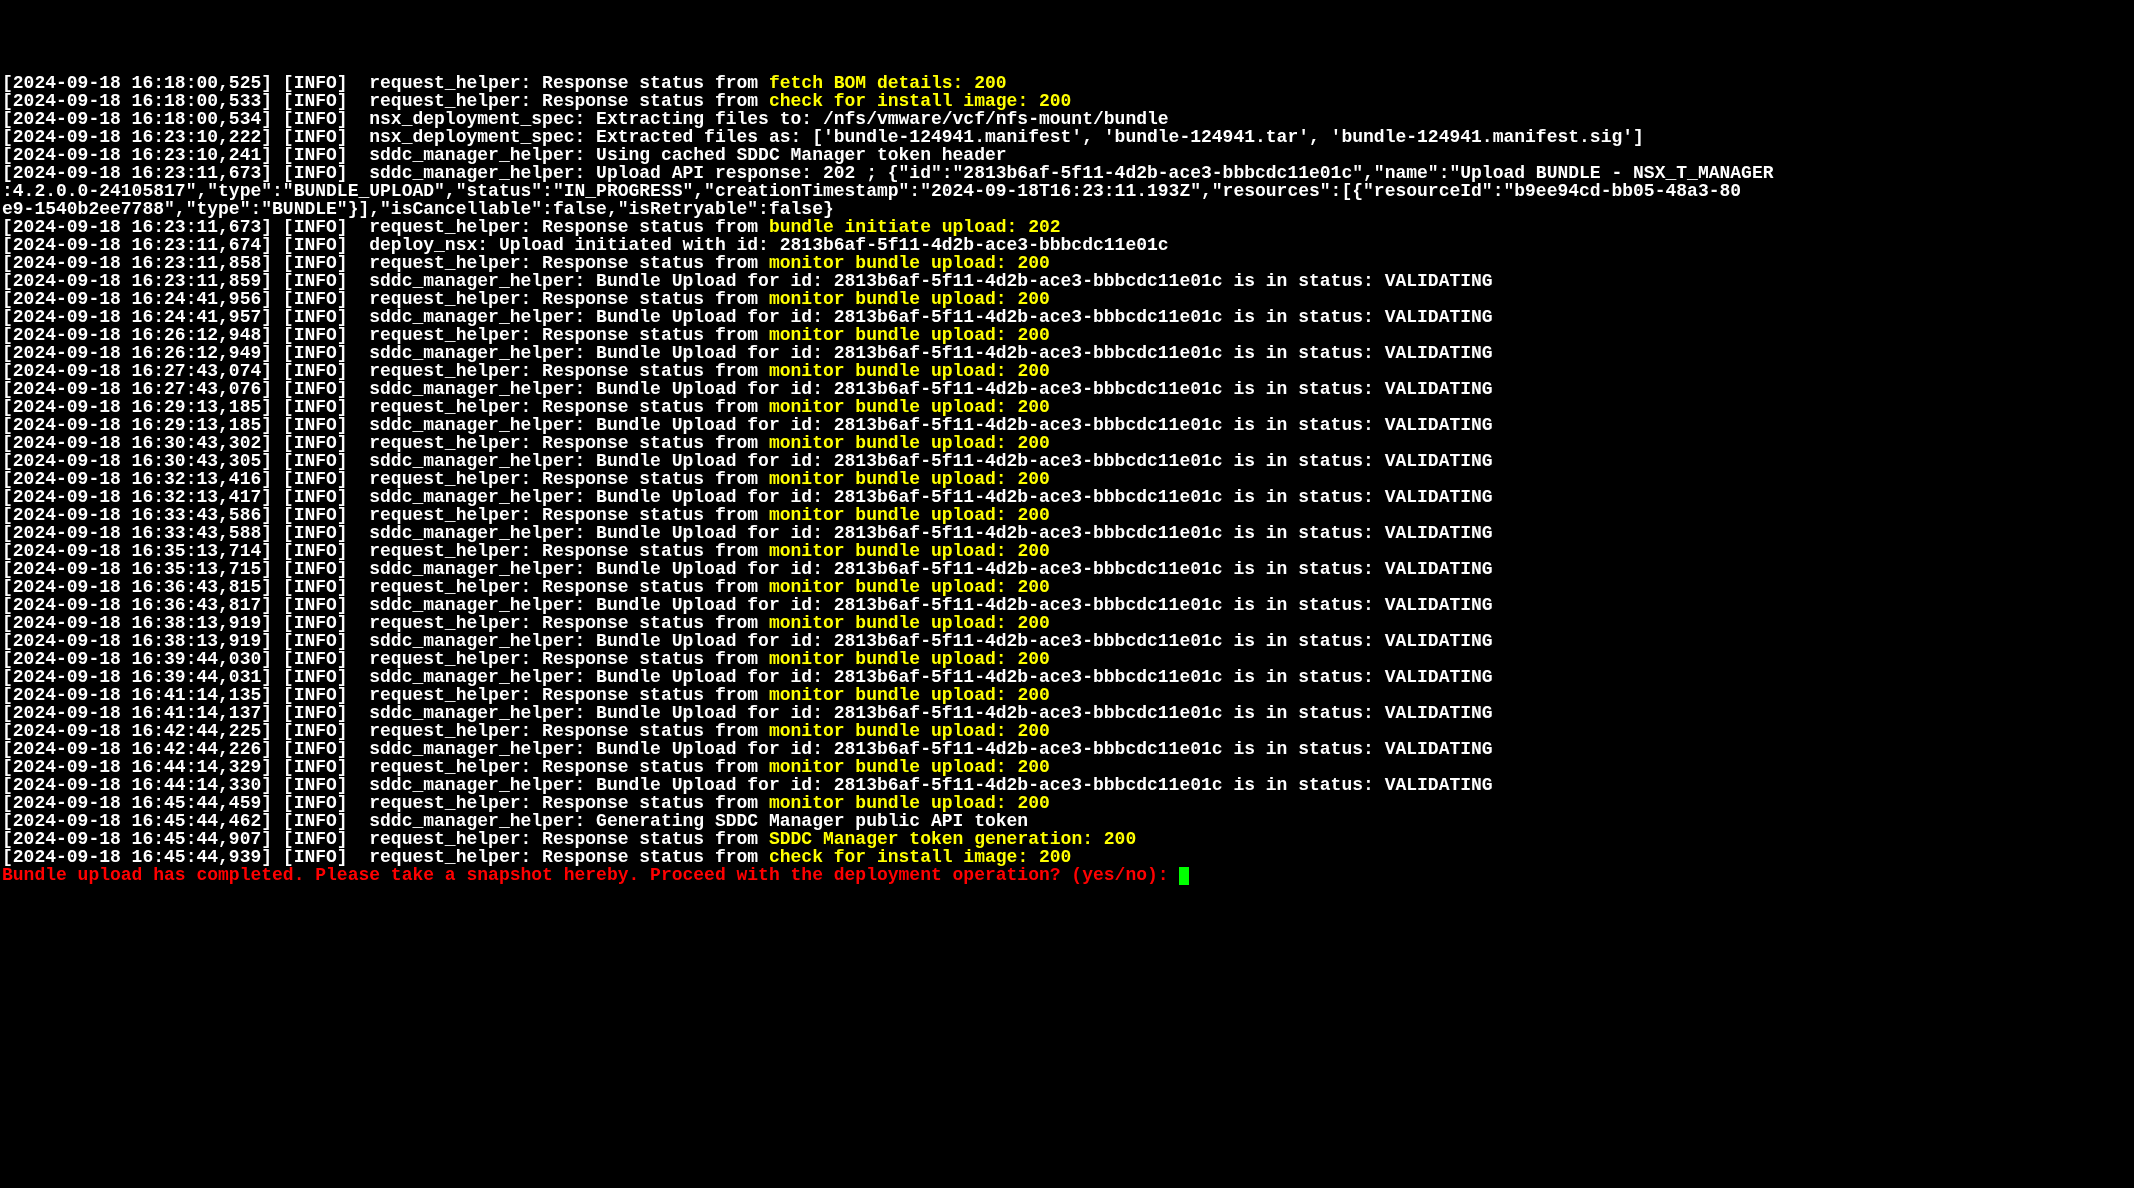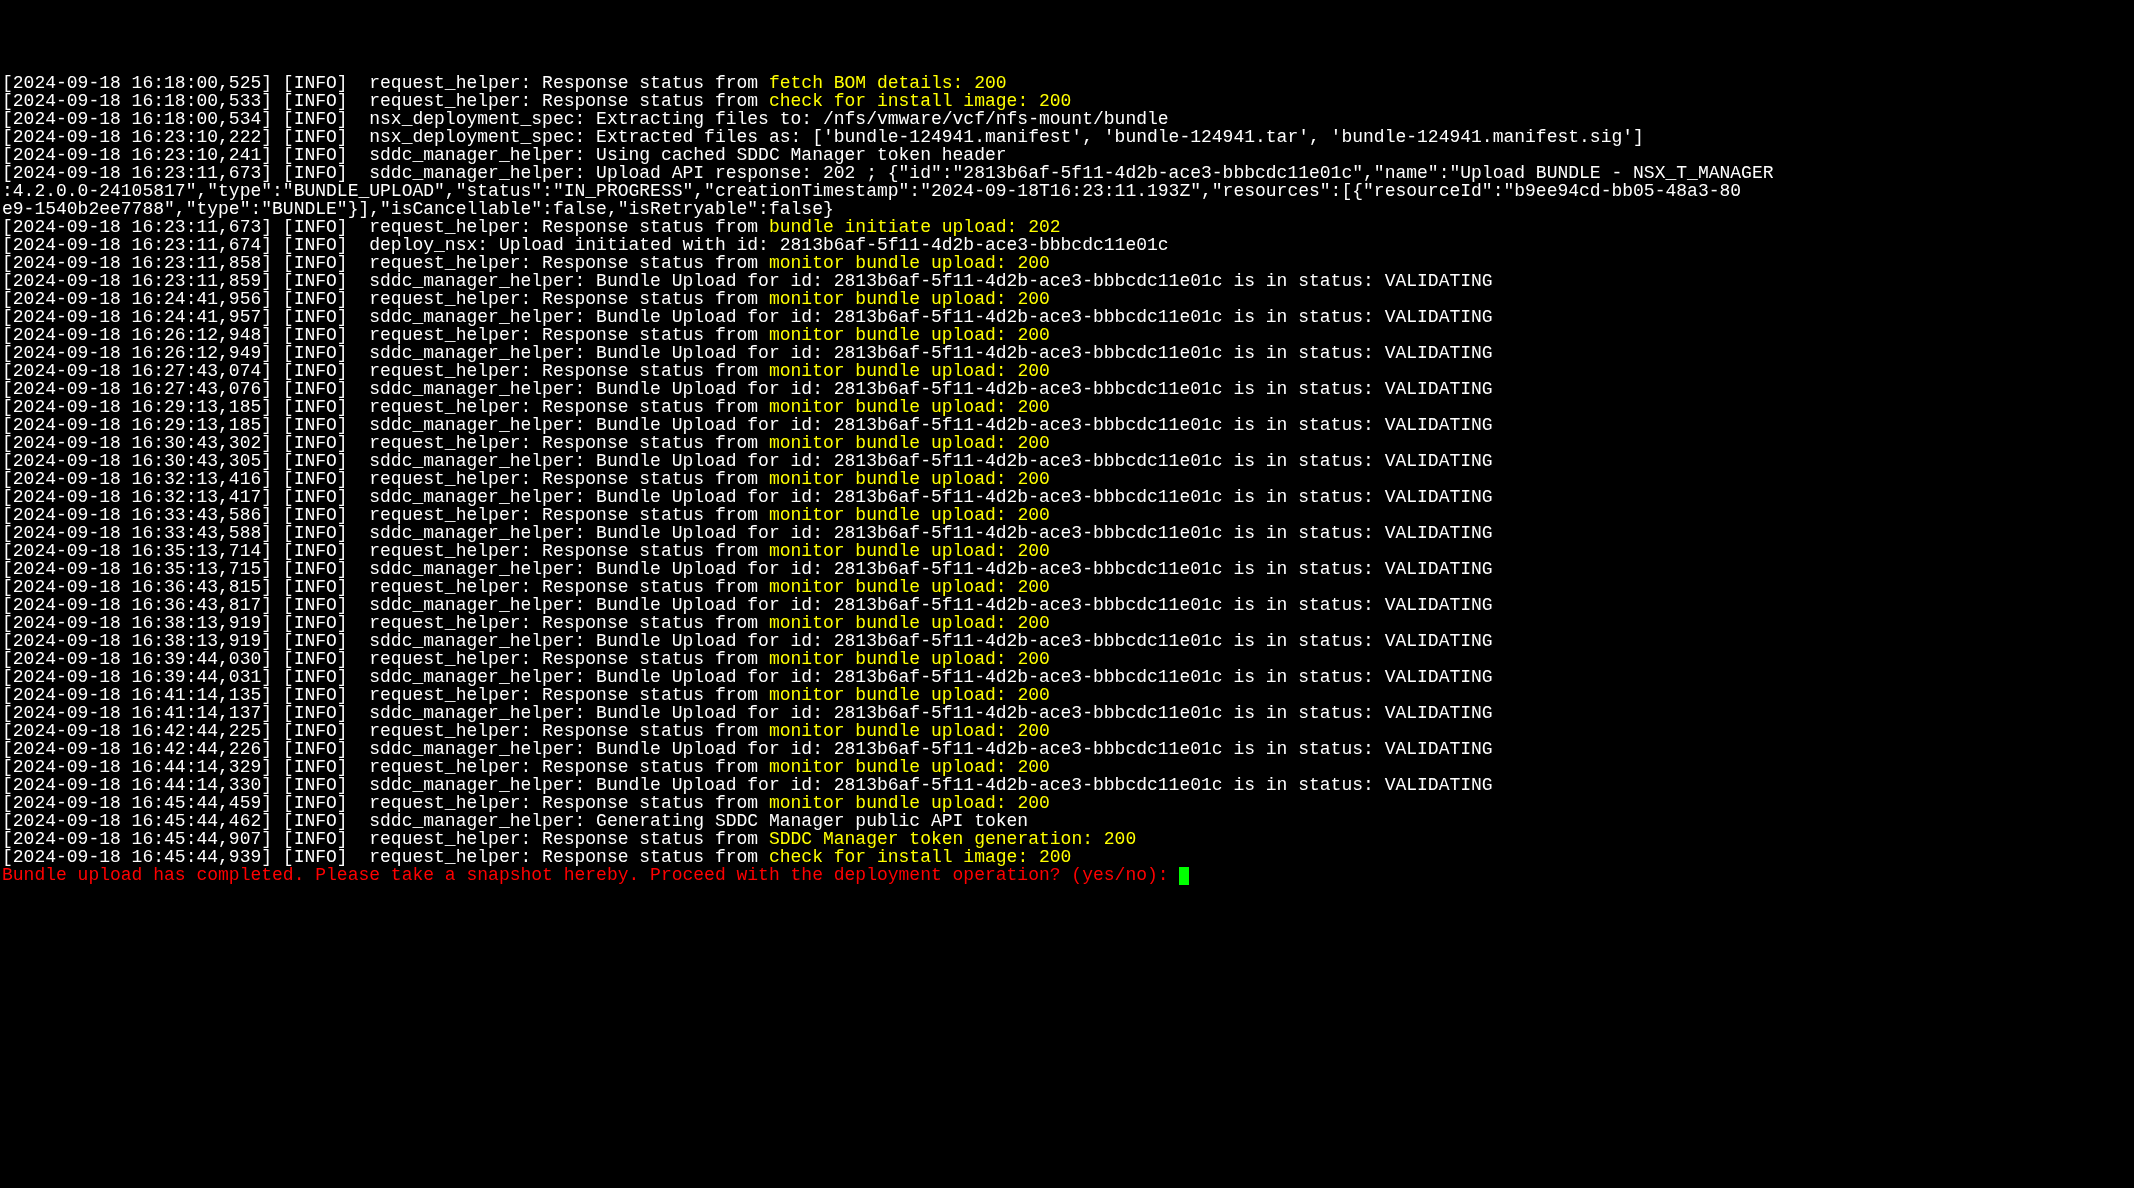--- a/index.html
+++ b/index.html
@@ -13,20 +13,21 @@
       font-family: 'Courier New', Consolas, monospace;
       font-size: 18px;
       line-height: 1.0;
       padding: 2px;
       white-space: pre;
       overflow-x: auto;
       width: 2134px;
     }
     .line {
       display: block;
+      font-weight: bold;
     }
     .yellow {
       color: #ffff00;
     }
     .red {
       color: #ff0000;
       text-align: center;
     }
     .cursor {
       display: inline-block;

